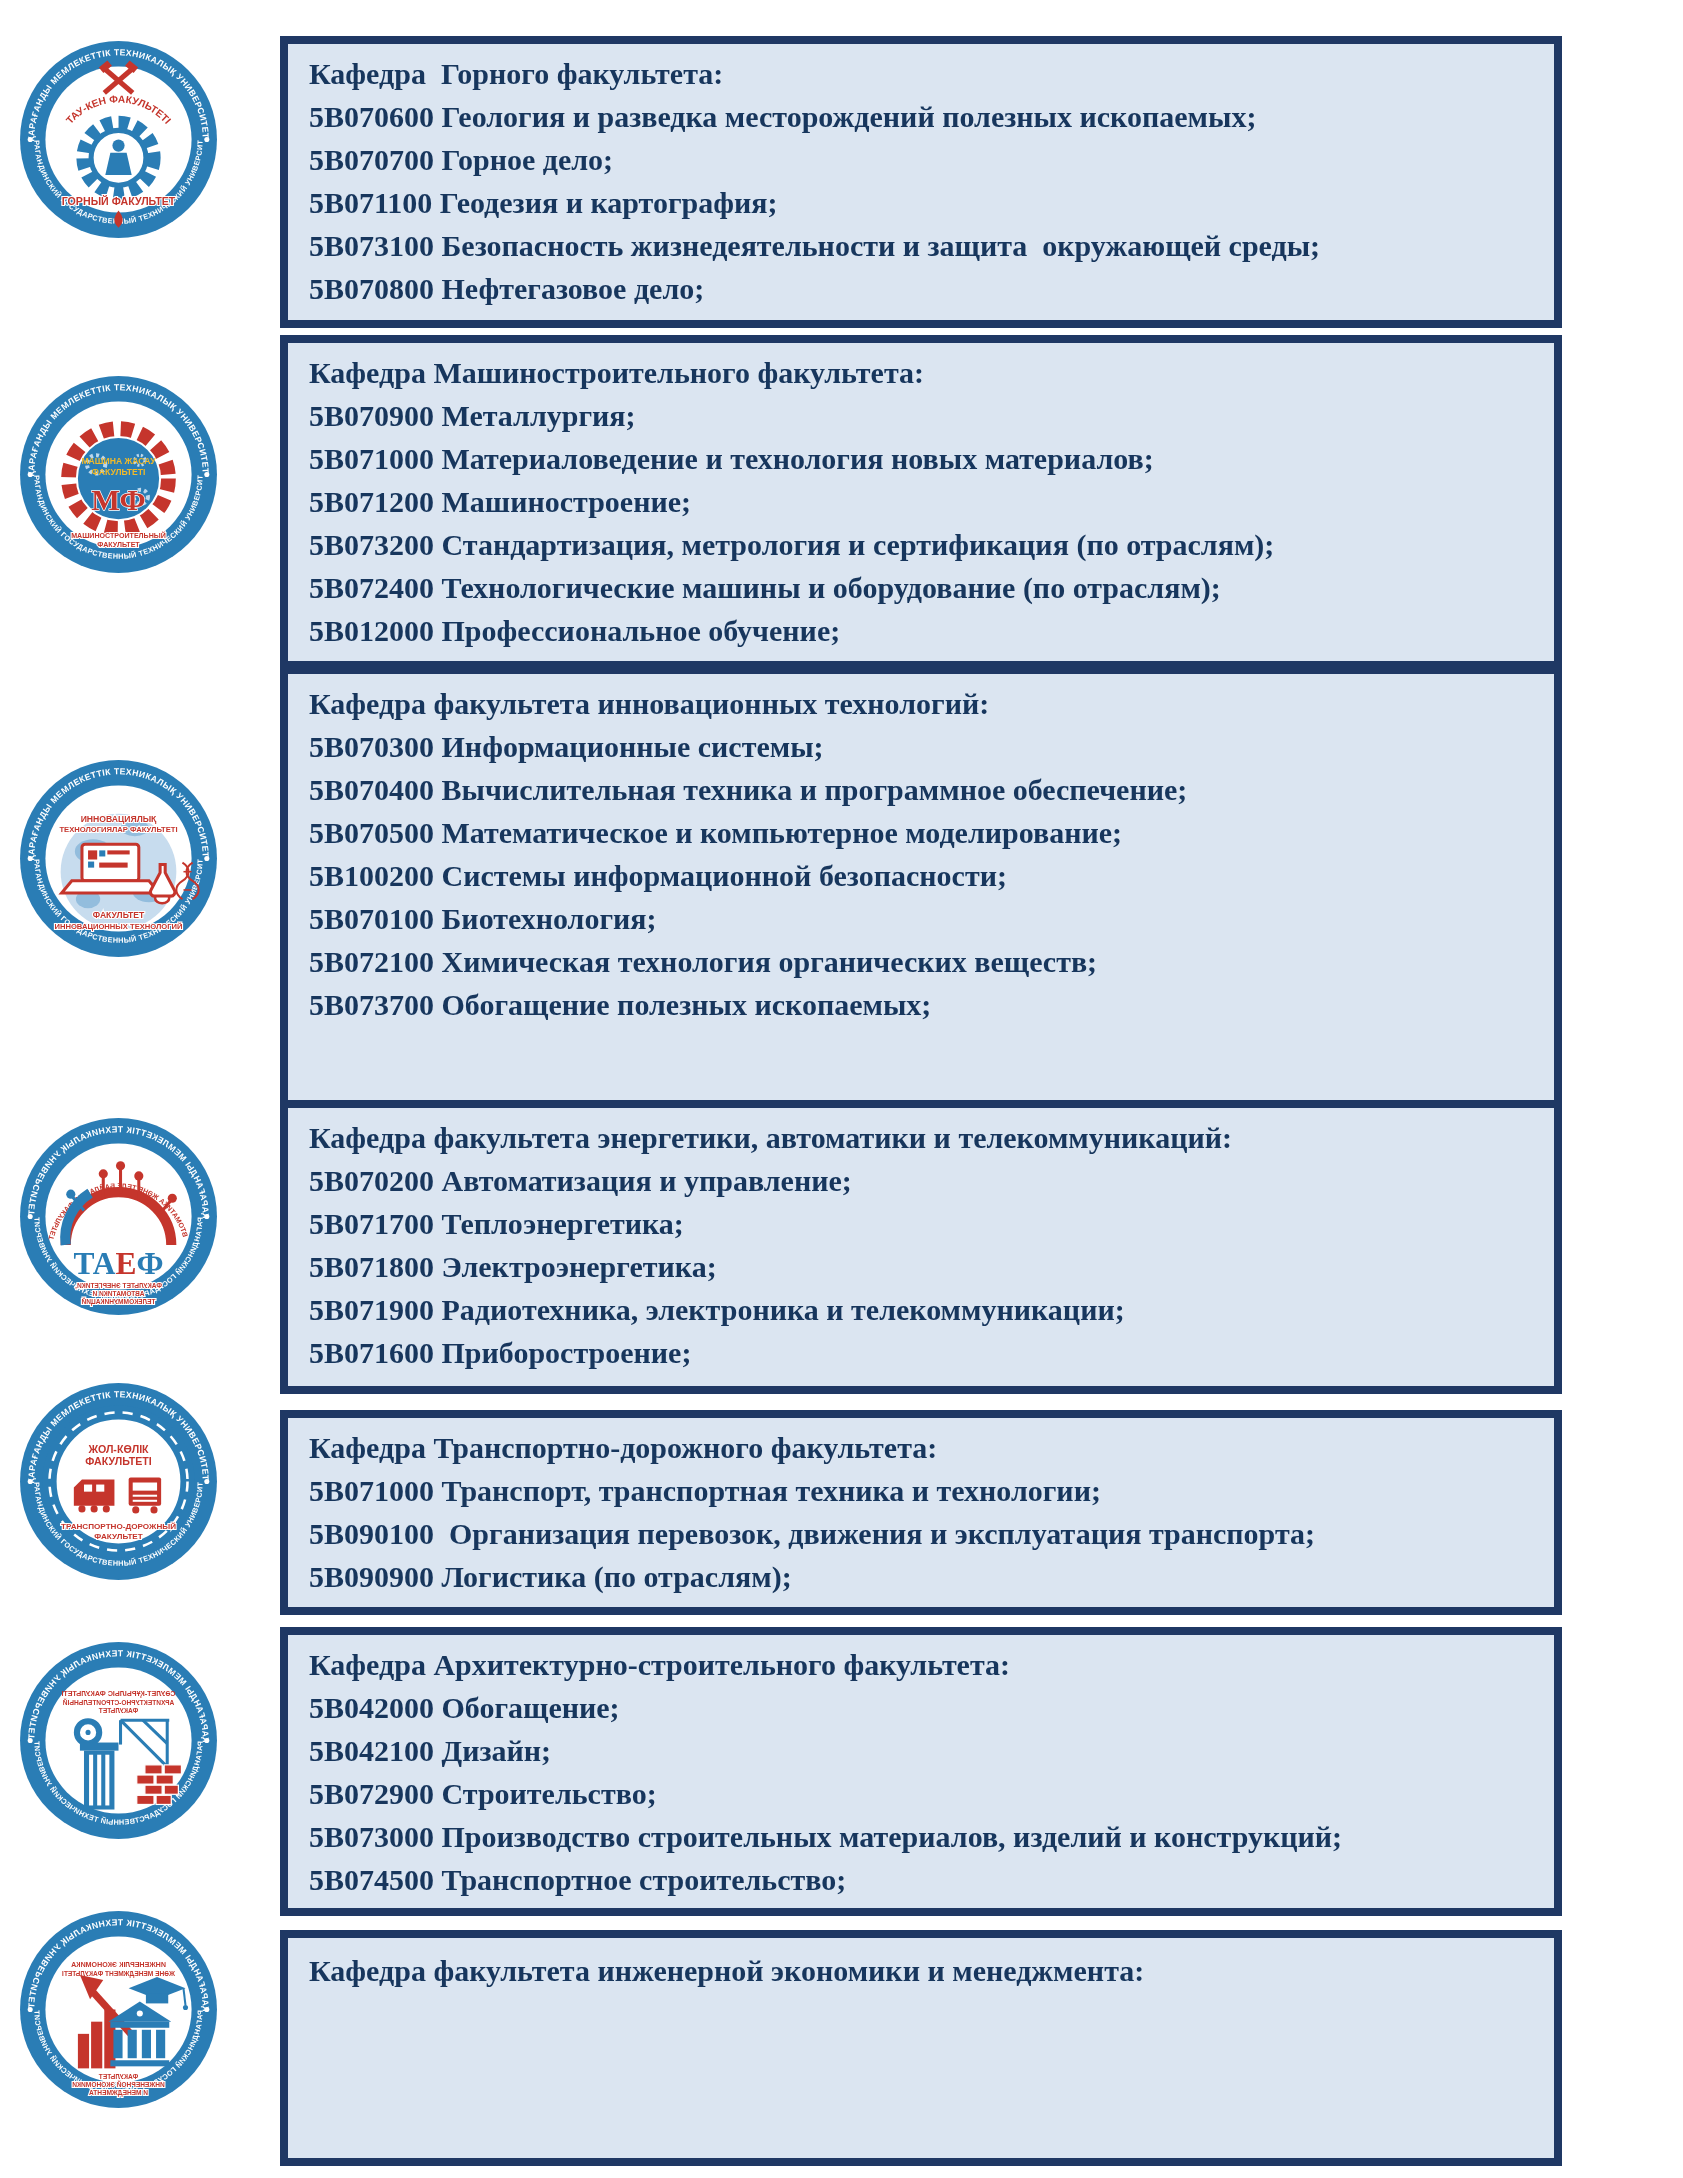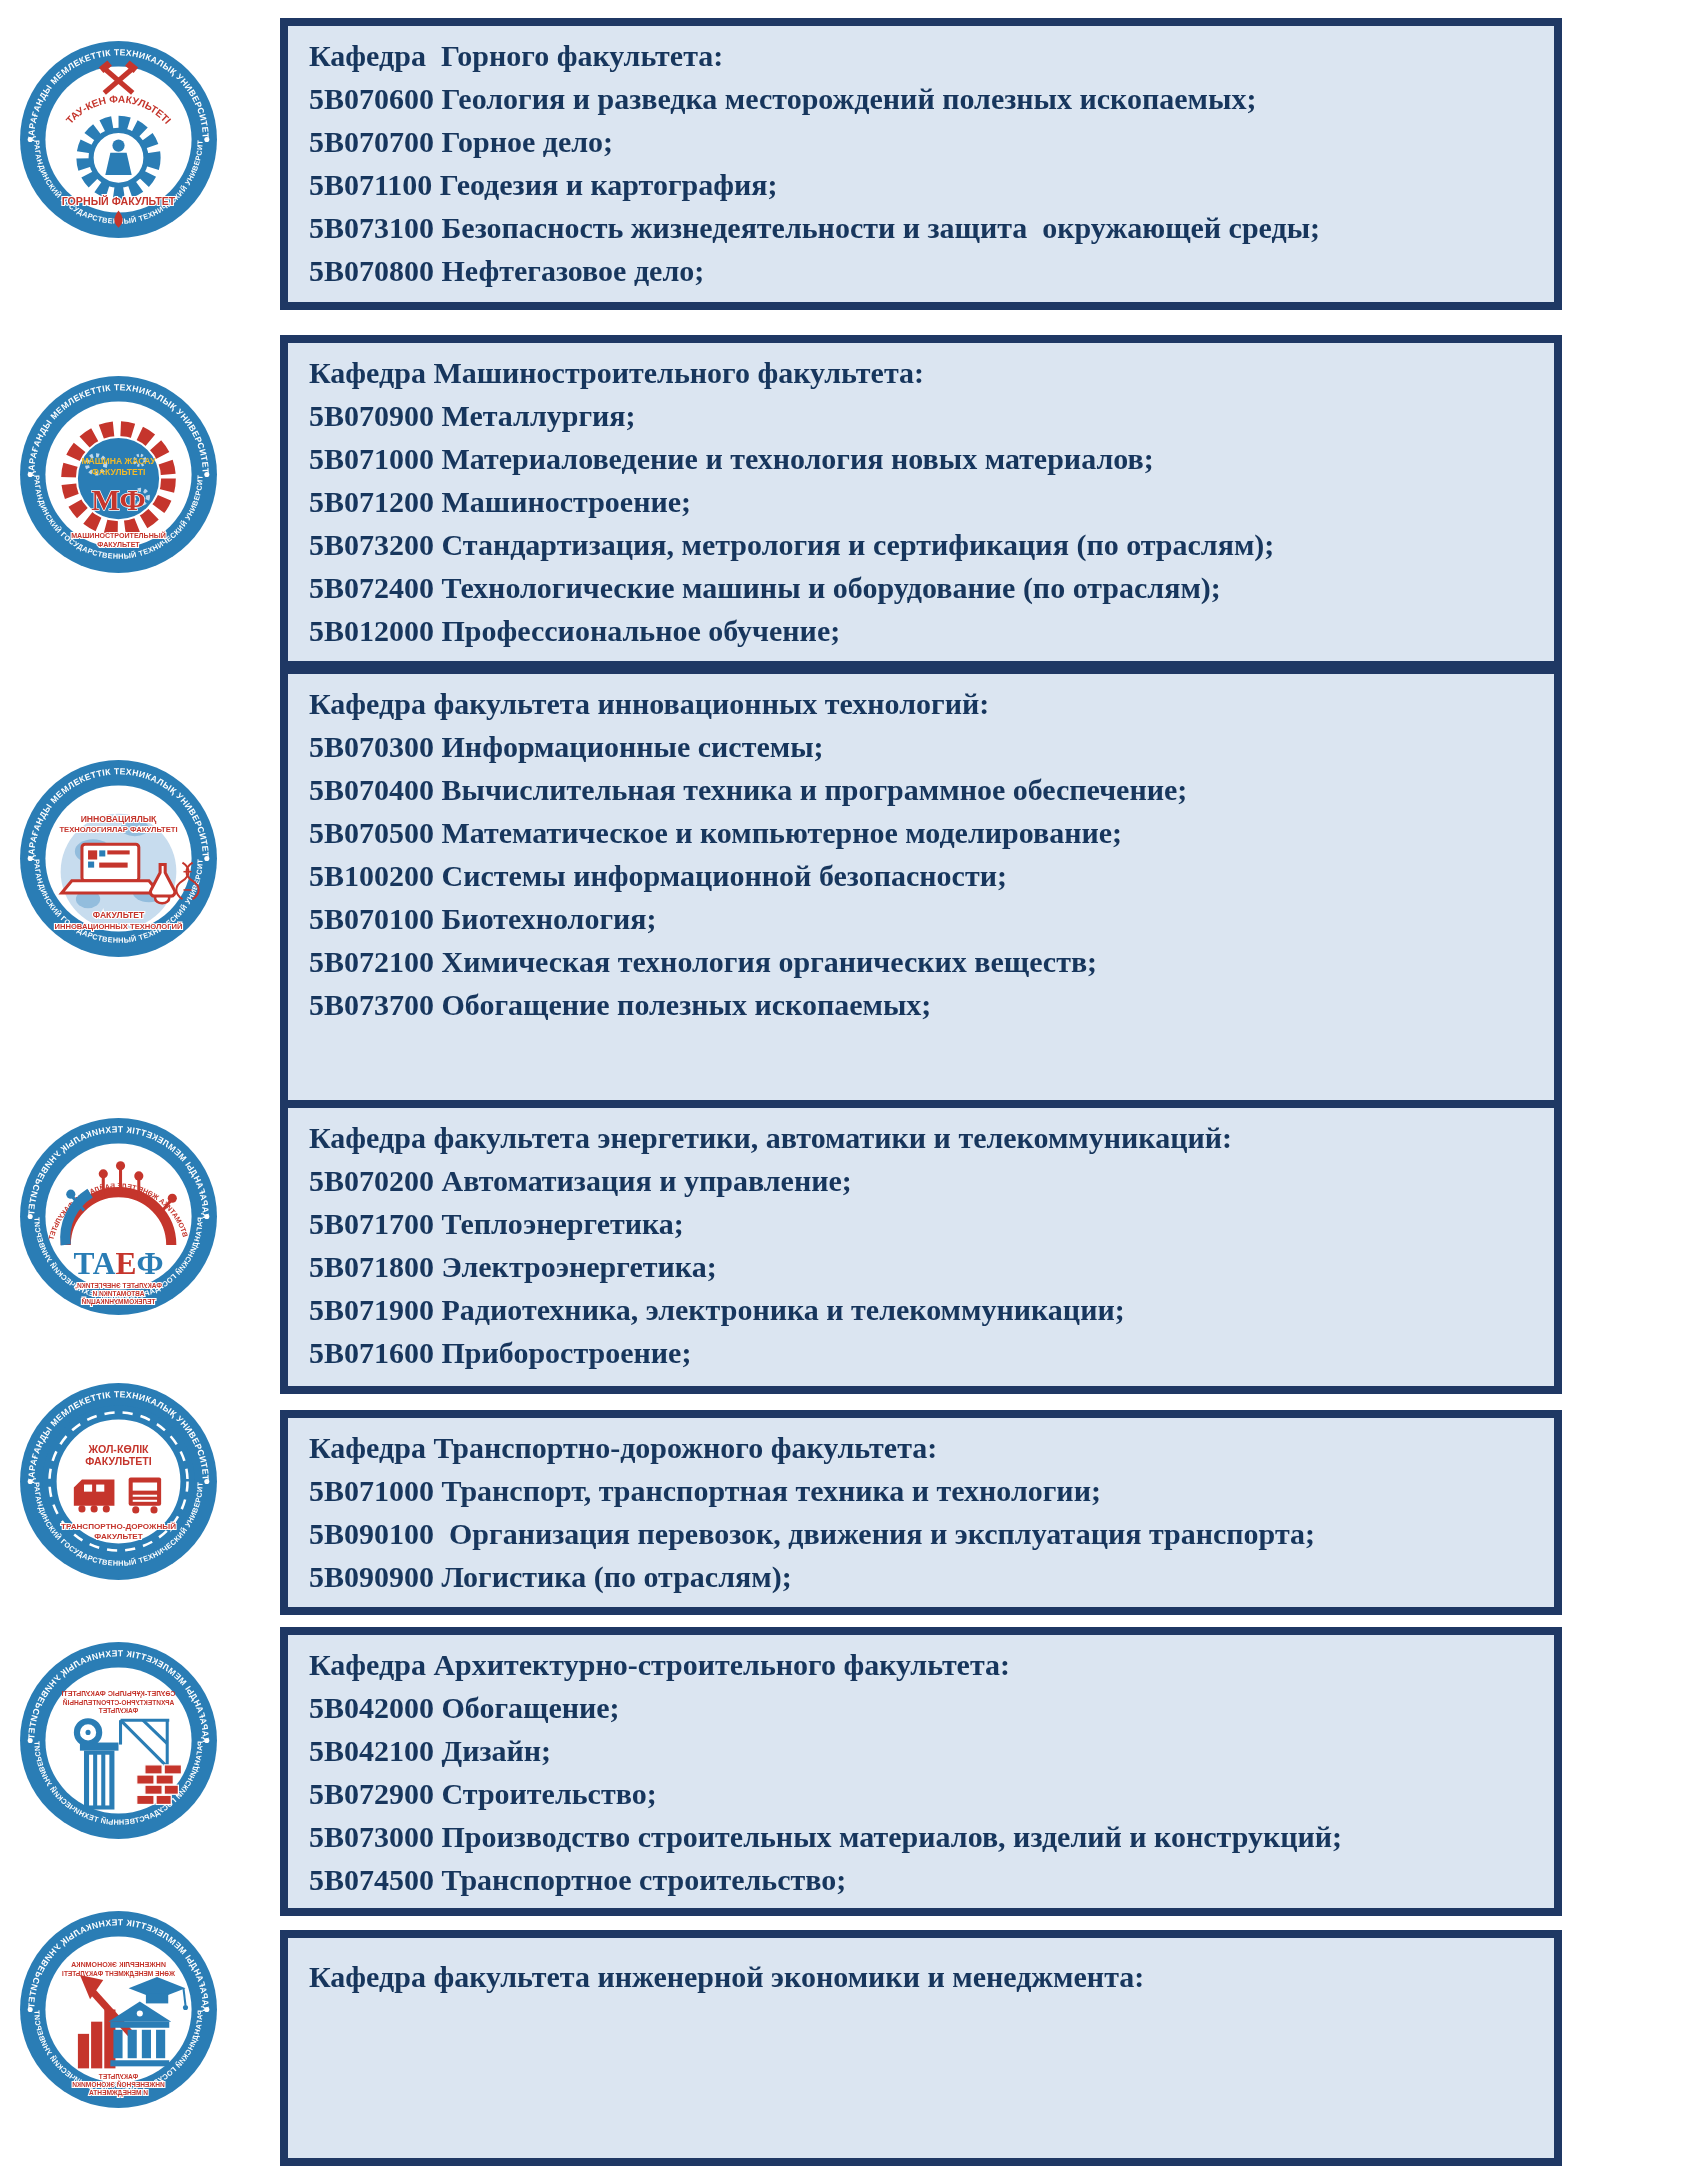--- a/index.html
+++ b/index.html
@@ -274,21 +274,21 @@
       <rect x="92" y="150" width="58" height="6"></rect>
     </g>
     <g fill="#2a7db5">
       <polygon points="138,68 166,79 138,90 110,79"></polygon>
       <rect x="127" y="84" width="22" height="10"></rect>
       <line x1="164" y1="79" x2="166" y2="96" stroke="#2a7db5" stroke-width="2"></line>
       <circle cx="166" cy="98" r="2.5"></circle>
     </g>
   </svg>
 
-  <div class="box" style="top:18px;height:292px">
+  <div class="box" style="top:36px;height:292px">
     <div class="line">Кафедра  Горного факультета:</div>
     <div class="line">5В070600 Геология и разведка месторождений полезных ископаемых;</div>
     <div class="line">5В070700 Горное дело;</div>
     <div class="line">5В071100 Геодезия и картография;</div>
     <div class="line">5В073100 Безопасность жизнедеятельности и защита  окружающей среды;</div>
     <div class="line">5В070800 Нефтегазовое дело;</div>
   </div>
 
   <div class="box" style="top:335px;height:334px">
     <div class="line">Кафедра Машиностроительного факультета:</div>
@@ -329,21 +329,21 @@
 
   <div class="box" style="top:1627px;height:289px">
     <div class="line">Кафедра Архитектурно-строительного факультета:</div>
     <div class="line">5В042000 Обогащение;</div>
     <div class="line">5В042100 Дизайн;</div>
     <div class="line">5В072900 Строительство;</div>
     <div class="line">5В073000 Производство строительных материалов, изделий и конструкций;</div>
     <div class="line">5В074500 Транспортное строительство;</div>
   </div>
 
-  <div class="box box7" style="top:1930px;height:236px;padding-top:16px">
+  <div class="box box7" style="top:1930px;height:236px;padding-top:10px">
     <div class="line hline">Кафедра факультета инженерной экономики и менеджмента:</div>
     <div class="line">
       
     </div>
 
   </div>
 
 </div>
 
 

